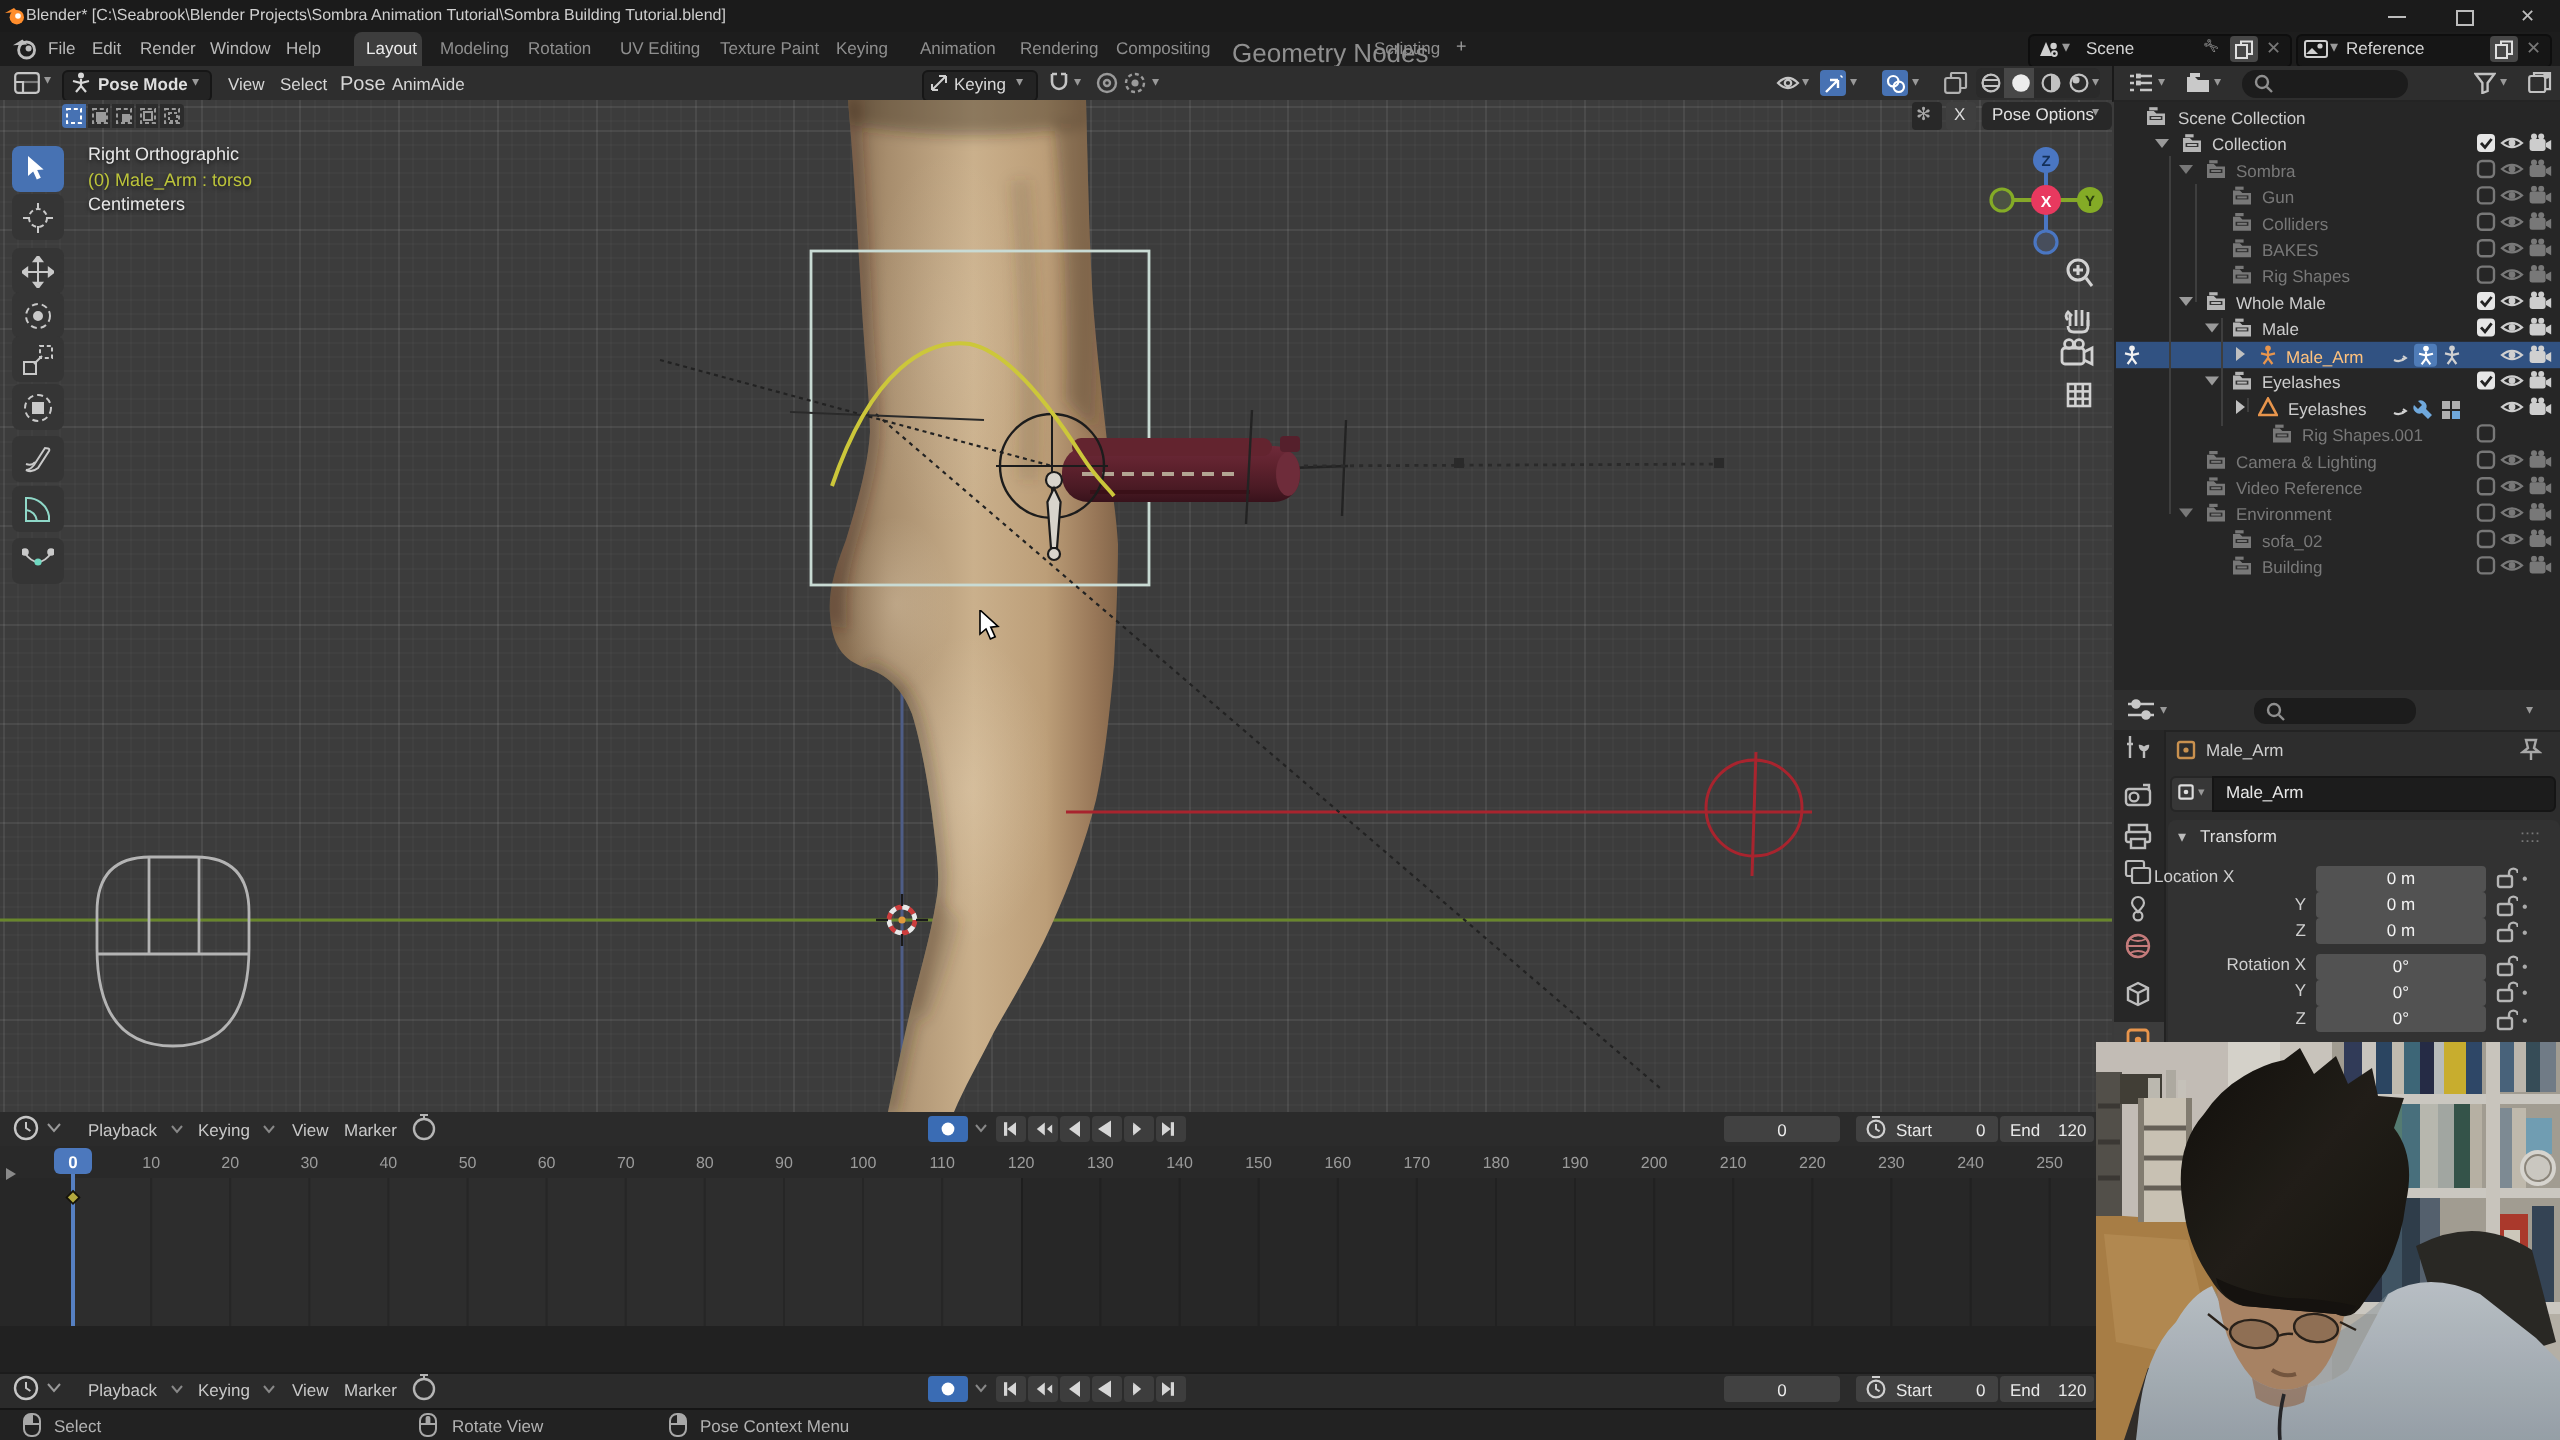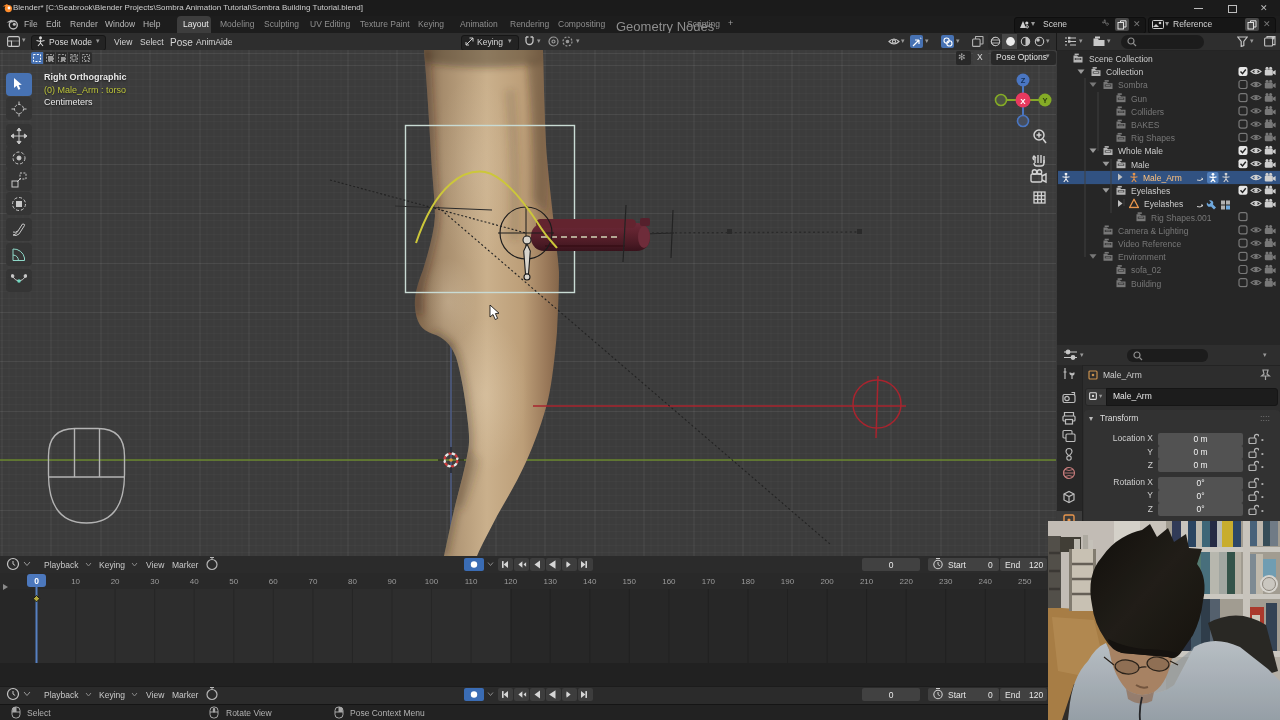--- a/index.html
+++ b/index.html
@@ -28,21 +28,21 @@
       <circle cx="8.3" cy="5.2" r="1.5" fill="#bdbdbd"></circle>
     </svg>
 <div class="t" style="left:24px;top:19px;font-size:8.5px;color:#b9b9b9;">File</div>
 <div class="t" style="left:46px;top:19px;font-size:8.5px;color:#b9b9b9;">Edit</div>
 <div class="t" style="left:70px;top:19px;font-size:8.5px;color:#b9b9b9;">Render</div>
 <div class="t" style="left:105px;top:19px;font-size:8.5px;color:#b9b9b9;">Window</div>
 <div class="t" style="left:143px;top:19px;font-size:8.5px;color:#b9b9b9;">Help</div>
 <div class="abs" style="left:177px;top:16px;width:34px;height:17px;background:#3d3d3d;border-radius:4px 4px 0 0;"></div>
 <div class="t" style="left:183px;top:19px;font-size:8.5px;color:#ececec;">Layout</div>
 <div class="t" style="left:220px;top:19px;font-size:8.5px;color:#8f8f8f;">Modeling</div>
-<div class="t" style="left:264px;top:19px;font-size:8.5px;color:#8f8f8f;">Sculpting</div>
+<div class="t" style="left:264px;top:19px;font-size:8.5px;color:#8f8f8f;">Rotation</div>
 <div class="t" style="left:310px;top:19px;font-size:8.5px;color:#8f8f8f;">UV Editing</div>
 <div class="t" style="left:360px;top:19px;font-size:8.5px;color:#8f8f8f;">Texture Paint</div>
 <div class="t" style="left:418px;top:19px;font-size:8.5px;color:#8f8f8f;">Keying</div>
 <div class="t" style="left:460px;top:19px;font-size:8.5px;color:#8f8f8f;">Animation</div>
 <div class="t" style="left:510px;top:19px;font-size:8.5px;color:#8f8f8f;">Rendering</div>
 <div class="t" style="left:558px;top:19px;font-size:8.5px;color:#8f8f8f;">Compositing</div>
 <div class="t" style="left:616px;top:19px;font-size:13px;color:#8f8f8f;">Geometry Nodes</div>
 <div class="t" style="left:687px;top:19px;font-size:8.5px;color:#8f8f8f;">Scripting</div>
 <div class="t" style="left:728px;top:18px;font-size:9px;color:#9f9f9f;">+</div>
 
@@ -82,21 +82,21 @@
         <rect x="0.6" y="0.6" width="11.8" height="9.8" rx="1.5"></rect>
         <path d="M4.5,10.4 L4.5,5 L0.6,5"></path>
         <path d="M4.5,5 L12.4,5" opacity="0.5"></path>
       </svg>
 <div class="t" style="left:22px;top:36px;font-size:7px;color:#999;">▾</div>
 <div class="abs" style="left:31px;top:34.5px;width:73px;height:14px;background:#232323;border:1px solid #161616;border-radius:3px;"></div>
 <svg class="abs" style="left:35px;top:36px" width="11" height="11" viewBox="0 0 11 11" stroke="#d8d8d8" fill="#d8d8d8">
         <circle cx="5.5" cy="1.8" r="1.5" stroke="none"></circle>
         <path d="M5.5,3.5 L5.5,7 M5.5,7 L3,10 M5.5,7 L8,10 M1.5,4.5 L5.5,5.5 L9.5,4.5" fill="none" stroke-width="1.1"></path>
       </svg>
-<div class="t" style="left:49px;top:37px;font-size:8.5px;color:#dedede;">Pose Mode</div>
+<div class="t" style="left:49px;top:37px;font-size:8.5px;color:#dedede;font-weight:bold;">Pose Mode</div>
 <div class="t" style="left:96px;top:37px;font-size:7px;color:#999;">▾</div>
 <div class="t" style="left:114px;top:37px;font-size:8.5px;color:#d6d6d6;">View</div>
 <div class="t" style="left:140px;top:37px;font-size:8.5px;color:#d6d6d6;">Select</div>
 <div class="t" style="left:170px;top:37px;font-size:10px;color:#d6d6d6;">Pose</div>
 <div class="t" style="left:196px;top:37px;font-size:8.5px;color:#d6d6d6;">AnimAide</div>
 <div class="abs" style="left:461px;top:34.5px;width:56px;height:14px;background:#232323;border:1px solid #161616;border-radius:3px;"></div>
 <svg class="abs" style="left:465px;top:37px" width="10" height="9" viewBox="0 0 10 9" stroke="#cfcfcf" fill="none">
         <path d="M1,8 L8,1 M8,1 h-3.5 M8,1 v3.5 M1,8 h3 M1,8 v-3"></path>
       </svg>
 <div class="t" style="left:477px;top:37px;font-size:8.5px;color:#d8d8d8;">Keying</div>
@@ -344,21 +344,21 @@
 </g>
 <g stroke="#d2d2d2" stroke-width="1.3" fill="none">
 <rect x="1034" y="142" width="11" height="11"></rect>
 <line x1="1037.7" y1="142" x2="1037.7" y2="153"></line>
           <line x1="1041.4" y1="142" x2="1041.4" y2="153"></line>
 <line x1="1034" y1="145.7" x2="1045" y2="145.7"></line>
           <line x1="1034" y1="149.4" x2="1045" y2="149.4"></line>
 </g>
 </svg>
 
-<div class="t" style="left:44px;top:22px;font-size:9px;color:#e9e9e9;text-shadow:0 1px 2px rgba(0,0,0,0.6);font-weight:bold;">Right Orthographic</div>
+<div class="t" style="left:44px;top:22px;font-size:9px;color:#e9e9e9;text-shadow:0 1px 2px rgba(0,0,0,0.6);">Right Orthographic</div>
 <div class="t" style="left:44px;top:34.5px;font-size:9px;color:#bcc43a;text-shadow:0 1px 2px rgba(0,0,0,0.6);">(0) Male_Arm : torso</div>
 <div class="t" style="left:44px;top:47px;font-size:9px;color:#e9e9e9;text-shadow:0 1px 2px rgba(0,0,0,0.6);">Centimeters</div>
 
 <svg style="position:absolute;left:489px;top:255px" width="12" height="16" viewBox="0 0 12 16">
         <path d="M1,0 L1,12 L4,9.5 L6.2,14.5 L8.6,13.4 L6.4,8.6 L10,8.2 Z" fill="#fff" stroke="#000" stroke-width="0.8"></path>
       </svg>
 
 <div class="abs" style="left:31px;top:2px;width:12px;height:12px;background:#4772b3;border-radius:2px 0 0 2px;"></div>
 <div class="abs" style="left:44px;top:2px;width:11px;height:12px;background:#2c2c2c;"></div>
 <div class="abs" style="left:56px;top:2px;width:11px;height:12px;background:#2c2c2c;"></div>
@@ -667,21 +667,21 @@
         <rect x="2" y="2" width="8" height="8" rx="1" fill="none" stroke="#ddd" stroke-width="1.3"></rect>
         <circle cx="6" cy="6" r="1.4" fill="#ddd"></circle>
       </svg>
 <div class="t" style="left:42px;top:47px;font-size:6.5px;color:#999;">▾</div>
 <div class="abs" style="left:49px;top:43px;width:170px;height:16px;background:#1c1c1c;border-radius:0 3px 3px 0;border:1px solid #151515;"></div>
 <div class="t" style="left:56px;top:46px;font-size:8.5px;color:#e8e8e8;">Male_Arm</div>
 <div class="abs" style="left:27px;top:65px;width:196px;height:146px;background:#323232;border-radius:4px 4px 0 0;"></div>
 <div class="t" style="left:32px;top:69px;font-size:8px;color:#bbb;">▾</div>
 <div class="t" style="left:43px;top:68px;font-size:8.5px;color:#dedede;">Transform</div>
 <div class="t" style="right:10px;top:68px;font-size:9px;color:#777;position:absolute;">::::</div>
-<div class="t" style="left:20px;top:88px;width:76px;text-align:right;font-size:8.5px;color:#cfcfcf;">Location X</div>
+<div class="t" style="left:20px;top:88px;width:76px;font-size:8.5px;color:#cfcfcf;">Location X</div>
 <div class="t" style="left:20px;top:101.5px;width:76px;text-align:right;font-size:8.5px;color:#cfcfcf;">Y</div>
 <div class="t" style="left:20px;top:114.5px;width:76px;text-align:right;font-size:8.5px;color:#cfcfcf;">Z</div>
 <div class="t" style="left:20px;top:132px;width:76px;text-align:right;font-size:8.5px;color:#cfcfcf;">Rotation X</div>
 <div class="t" style="left:20px;top:145px;width:76px;text-align:right;font-size:8.5px;color:#cfcfcf;">Y</div>
 <div class="t" style="left:20px;top:158.5px;width:76px;text-align:right;font-size:8.5px;color:#cfcfcf;">Z</div>
 <div class="abs" style="left:101px;top:87.5px;width:85px;height:13px;background:#525252;border-radius:2px;text-align:center;font-size:8.5px;color:#f2f2f2;line-height:13px;">0 m</div>
 <div class="abs" style="left:101px;top:101px;width:85px;height:13px;background:#525252;border-radius:2px;text-align:center;font-size:8.5px;color:#f2f2f2;line-height:13px;">0 m</div>
 <div class="abs" style="left:101px;top:114px;width:85px;height:13px;background:#525252;border-radius:2px;text-align:center;font-size:8.5px;color:#f2f2f2;line-height:13px;">0 m</div>
 <div class="abs" style="left:101px;top:131.5px;width:85px;height:13px;background:#525252;border-radius:2px;text-align:center;font-size:8.5px;color:#f2f2f2;line-height:13px;">0°</div>
 <div class="abs" style="left:101px;top:144.5px;width:85px;height:13px;background:#525252;border-radius:2px;text-align:center;font-size:8.5px;color:#f2f2f2;line-height:13px;">0°</div>

